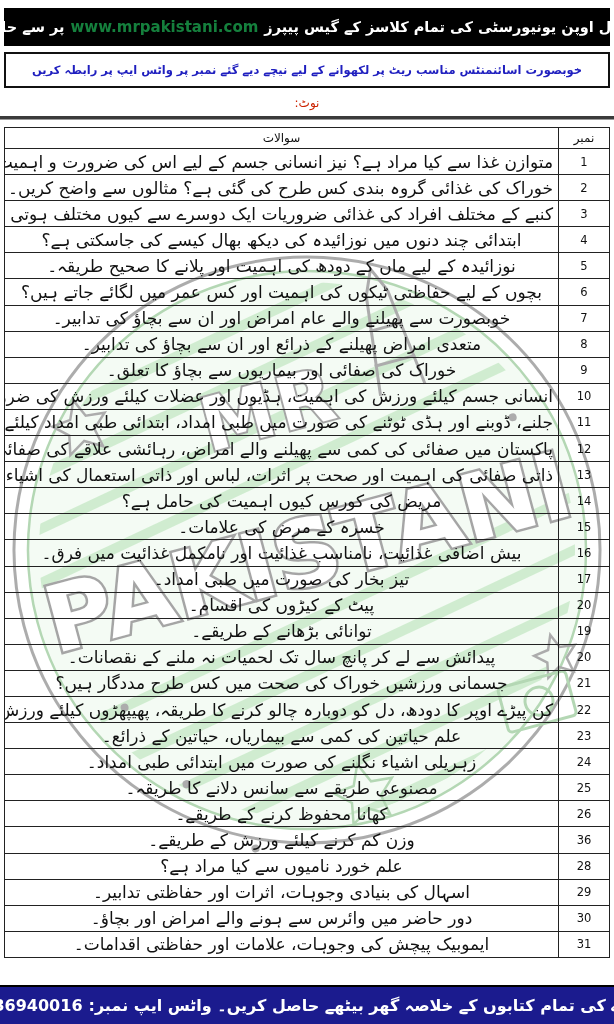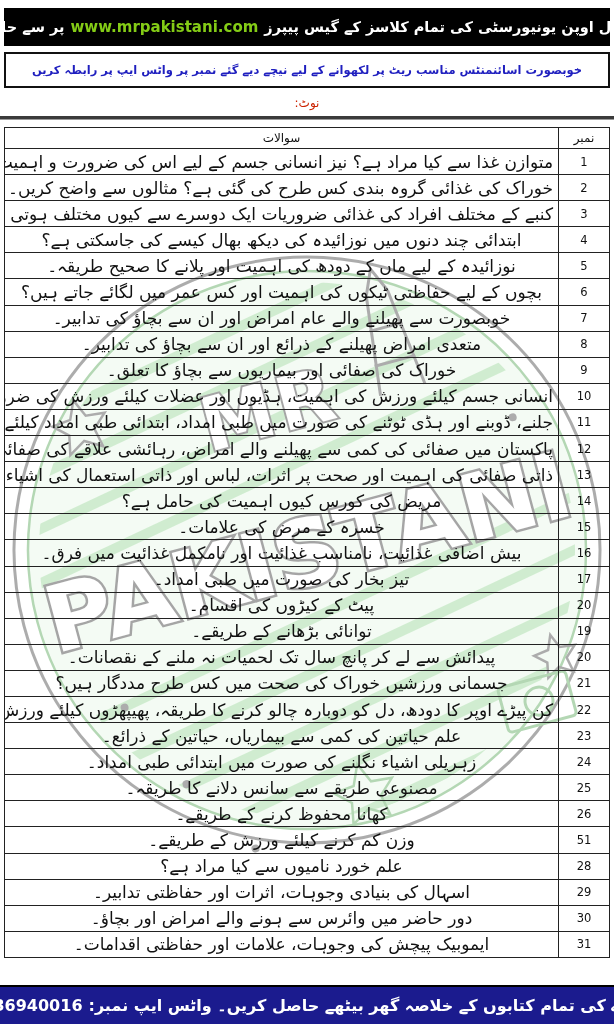--- a/index.html
+++ b/index.html
@@ -9,21 +9,21 @@
     font-family:"DejaVu Sans", sans-serif;
   }
   .content { position:relative; z-index:2; }
   
   .top-banner {
     margin:8px 4px 0 4px; height:38px; background:#000;
     display:flex; align-items:center; justify-content:center;
     color:#fff; font-weight:bold; font-size:14.5px; gap:6px;
     white-space:nowrap;
   }
-  .top-banner .url { color:#84cc16; direction:ltr; unicode-bidi:embed; font-size:15px; }
+  .top-banner .url { color:#15803d; direction:ltr; unicode-bidi:embed; font-size:15px; }
   
   .header-row {
     margin:6px 4px 0 4px; height:32px; border:2px solid #111;
     display:flex; flex-direction:row; align-items:stretch;
   }
   .course-cell {
     width:142px; border-left:2px solid #111; display:flex;
     align-items:center; justify-content:center;
     color:#cc2200; font-weight:bold; font-size:15px; white-space:nowrap;
   }
@@ -249,21 +249,21 @@
       </tr>
           <tr>
         <td class="ncell">25</td>
         <td class="qcell">مصنوعی طریقے سے سانس دلانے کا طریقہ۔</td>
       </tr>
           <tr>
         <td class="ncell">26</td>
         <td class="qcell">کھانا محفوظ کرنے کے طریقے۔</td>
       </tr>
           <tr>
-        <td class="ncell">51</td>
+        <td class="ncell">36</td>
         <td class="qcell">وزن کم کرنے کیلئے ورزش کے طریقے۔</td>
       </tr>
           <tr>
         <td class="ncell">28</td>
         <td class="qcell">علم خورد نامیوں سے کیا مراد ہے؟</td>
       </tr>
           <tr>
         <td class="ncell">29</td>
         <td class="qcell">اسہال کی بنیادی وجوہات، اثرات اور حفاظتی تدابیر۔</td>
       </tr>

